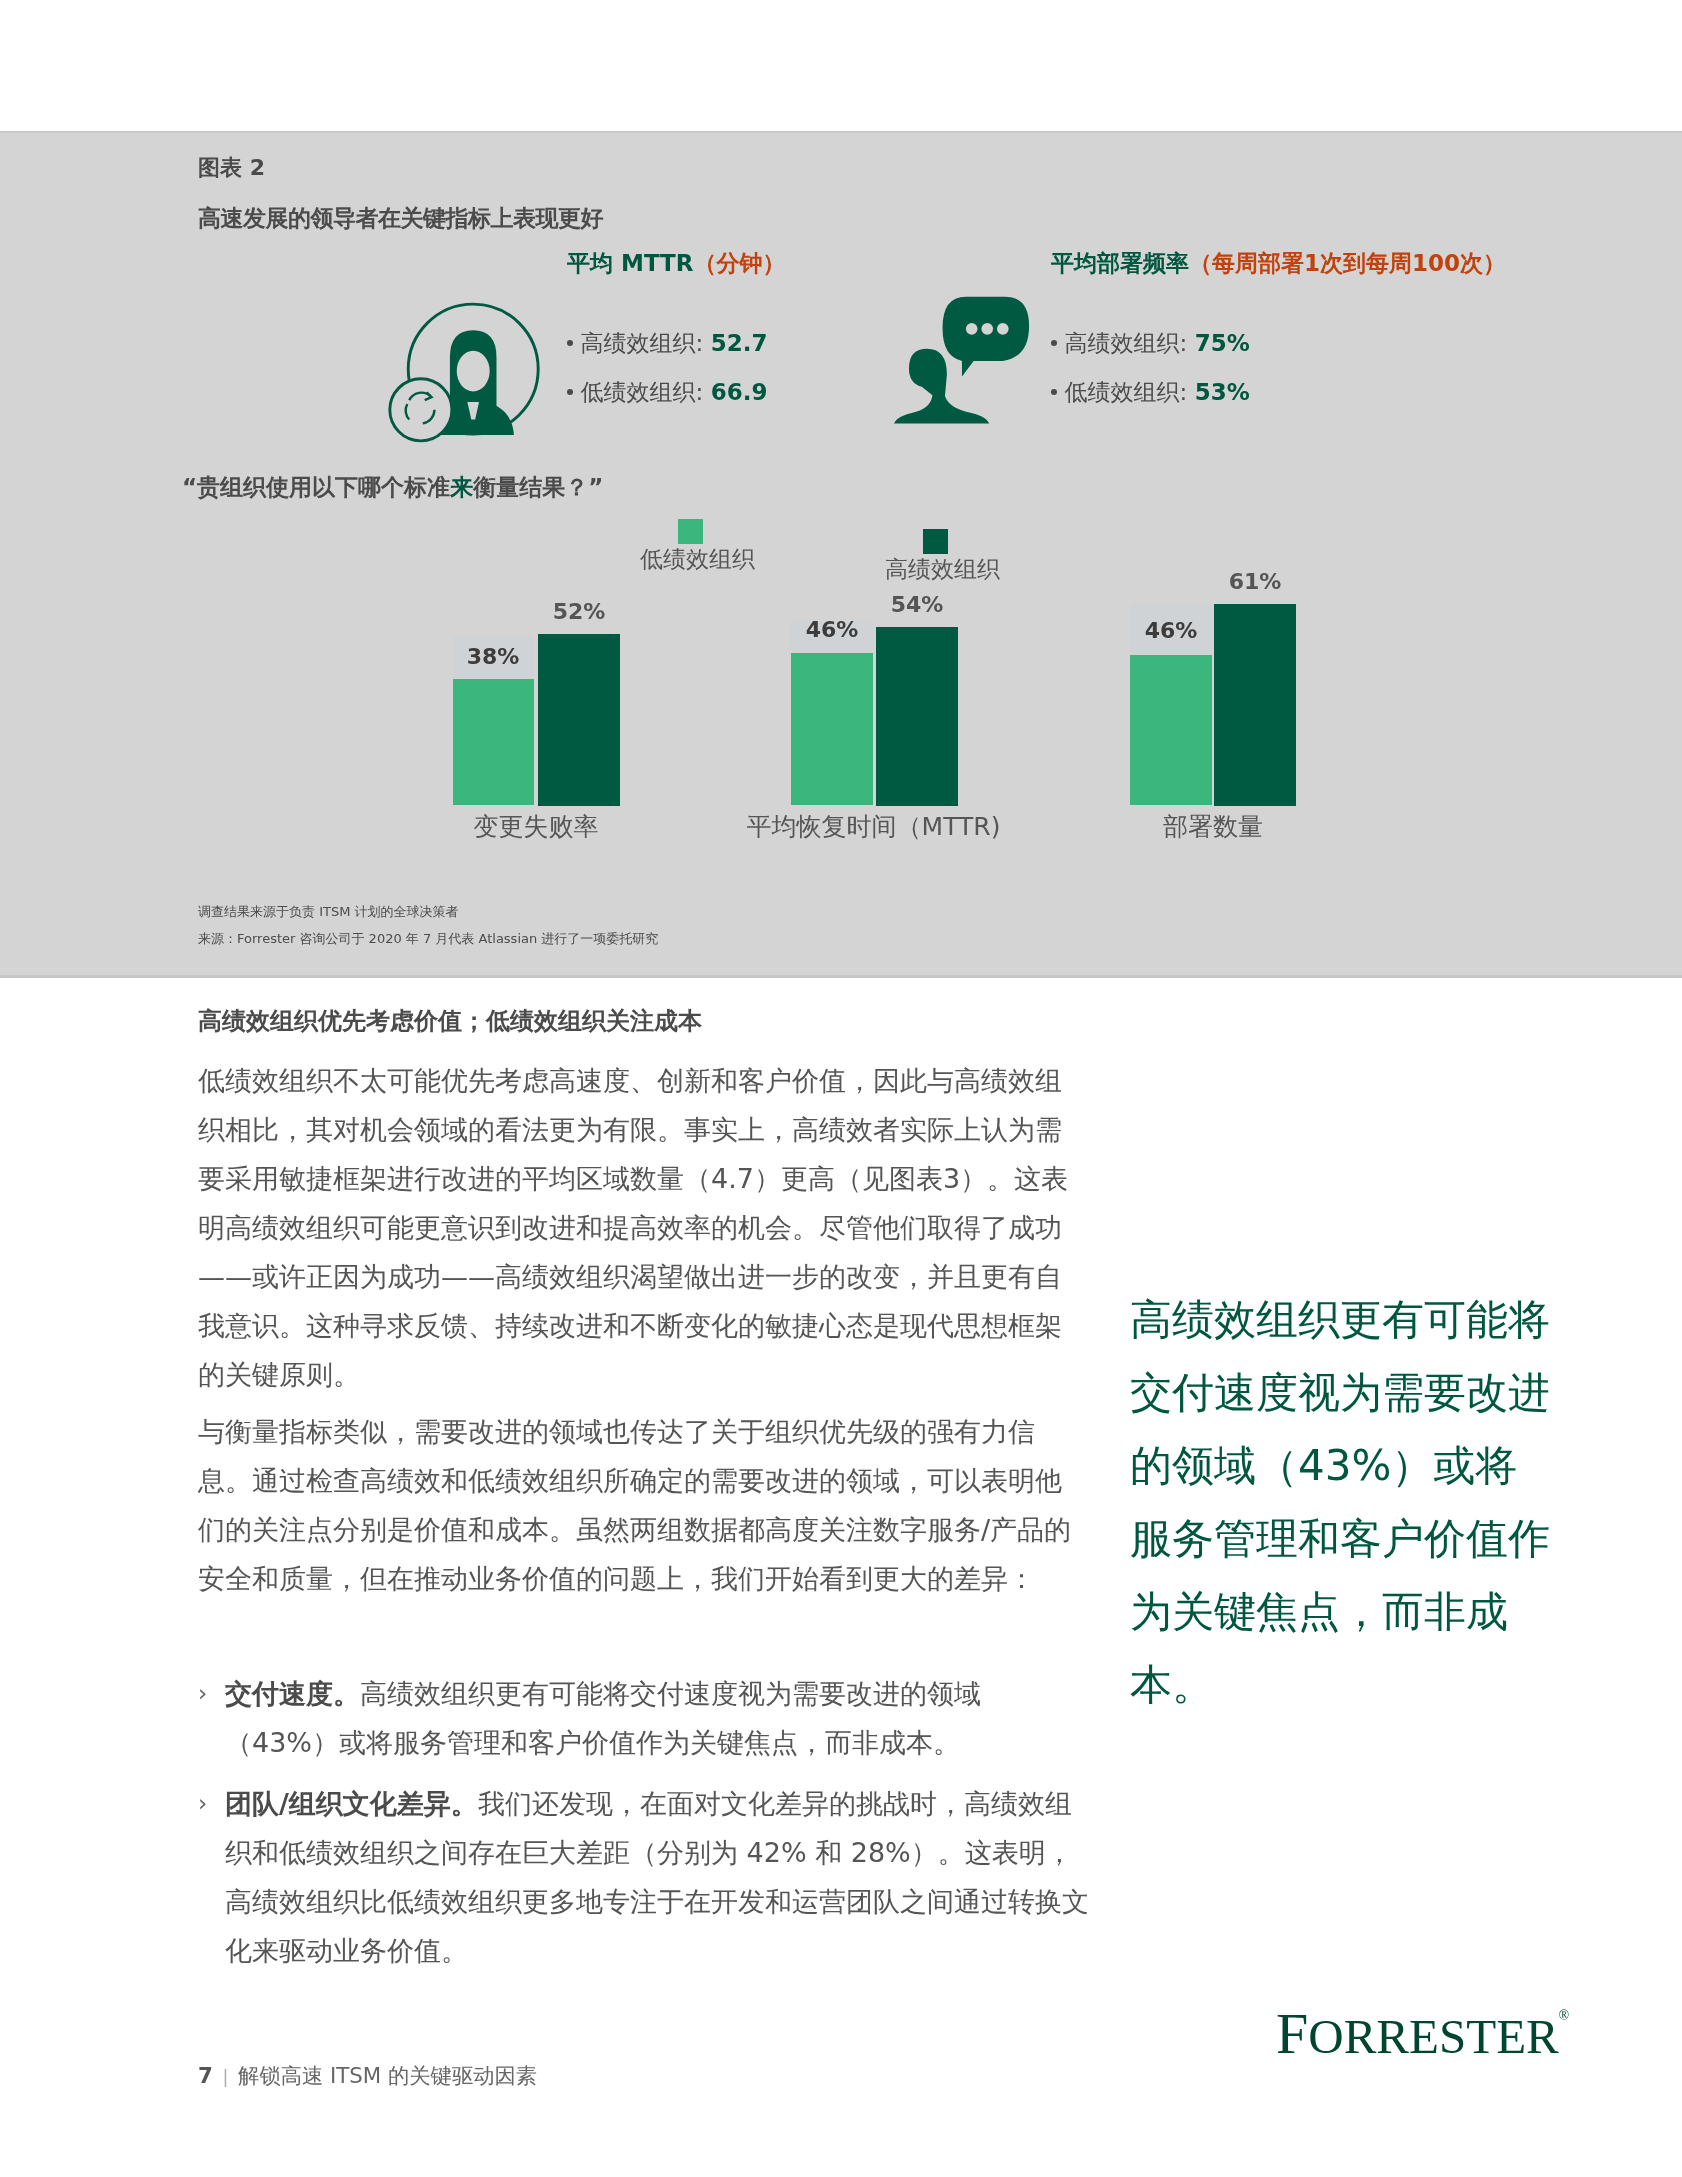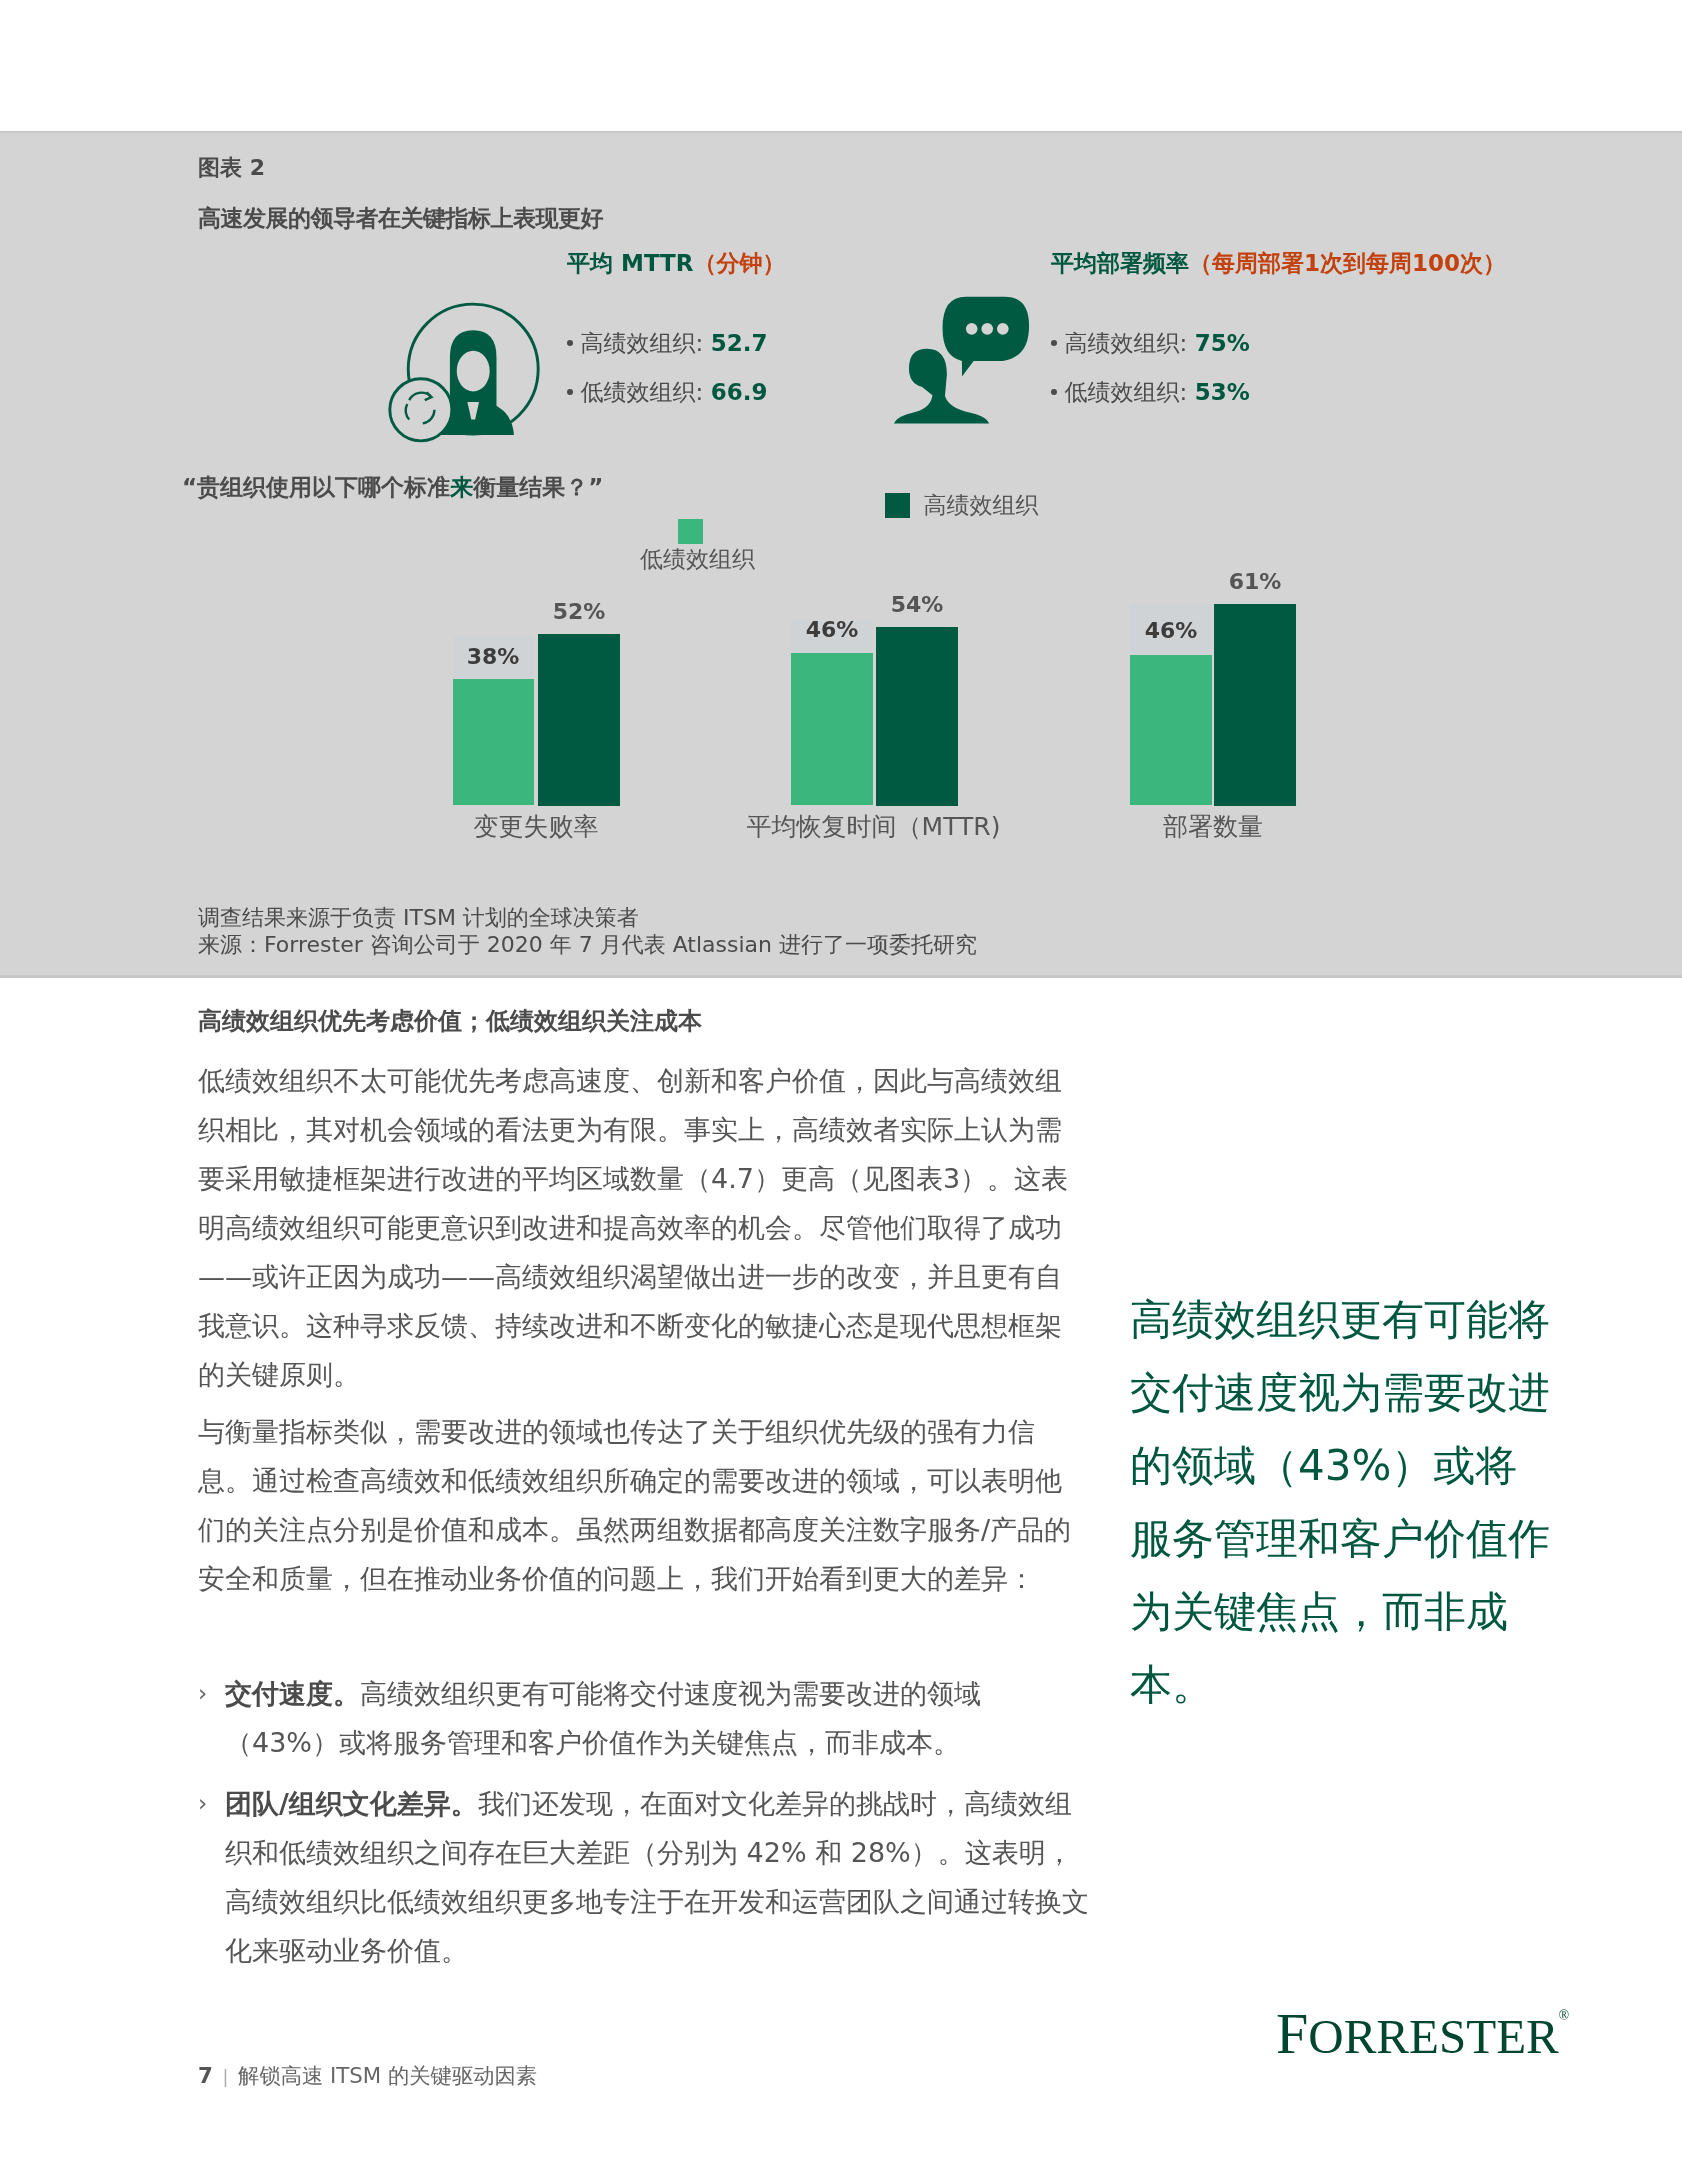--- a/index.html
+++ b/index.html
@@ -21,21 +21,21 @@
   .metric-item { font-size:23px; color:#4b4b4b; white-space:nowrap; }
   .metric-item .dot { display:inline-block; width:5.8px; height:5.8px; background:#4b4b4b; border-radius:50%; vertical-align:middle; margin-right:7.8px; position:relative; top:-1.9px; }
   .metric-item .val { color:#00573f; font-weight:bold; }
   .question { left:182px; top:472px; font-size:23px; font-weight:bold; color:#4b4b4b; white-space:nowrap;text-align:center; }
   .question .hl { color:#00573f; }
   .legend-item { font-size:23px; color:#555; white-space:nowrap; display:flex; align-items:center; }
   .legend-swatch { width:25px; height:25px; margin-right:13.6px; }
   .bar-label { position:absolute; font-size:22px; font-weight:bold; color:#3c3c3c; text-align:center; width:82px; }
   .bar-bg { position:absolute; background:#d0d3d6; }
   .cat-label { position:absolute; font-size:25px; color:#555; text-align:center; white-space:nowrap; }
-  .note { left:198px; font-size:22px; color:#4b4b4b; white-space:nowrap; }
+  .note { left:198px; font-size:13px; color:#4b4b4b; white-space:nowrap; }
   .section-title { left:198px; top:1005px; font-size:24px; font-weight:bold; color:#4b4b4b; }
   .body-text { left:198px; width:883px; font-size:27px; line-height:49px; color:#555; }
   .body-text p { margin:0; }
   .bullet { position:absolute; left:198px; width:893px; font-size:27px; line-height:49px; color:#555; }
   .bullet .chev { position:absolute; left:0; top:0; font-size:23px; color:#666; }
   .bullet .content { margin-left:27px; }
   .bullet b { color:#4b4b4b; }
   .pullquote { left:1130px; top:1283px; width:427px; font-size:42px; line-height:73px; color:#00573f; }
   .footer { left:198px; top:2061px; font-size:21.3px; color:#666; white-space:nowrap; }
   .footer b { color:#555; }
@@ -96,21 +96,21 @@
 </div>
 
 <div class="abs question">
   <span>“贵组织使用以下哪个标准</span><span class="hl">来</span><span>衡量结果？”</span>
 </div>
 
 <div class="abs legend-item" style="left:640px; top:519px;flex-direction:column;">
   <span class="legend-swatch" style="background:#3bb77e;"></span>
   <span>低绩效组织</span>
 </div>
-<div class="abs legend-item" style="left:885px; top:490px;">
+<div class="abs legend-item" style="left:885px; top:529px;flex-direction:column;">
   <span class="legend-swatch" style="background:#005a42;"></span>
   <span>高绩效组织</span>
 </div>
 
 <div class="bar-bg" style="left:453px; top:636px; width:81px; height:44px;"></div>
 <div class="abs" style="left:453px; top:679px; width:81px; height:126px; background:#3bb77e;"></div>
 <div class="abs" style="left:538px; top:634px; width:82px; height:172px; background:#005a42;"></div>
 <div class="bar-label" style="left:452px; top:644px;">38%</div>
 <div class="bar-label" style="left:538px; top:599px; color:#555;">52%</div>
 <div class="cat-label" style="left:439px; top:810px; width:194px;">变更失败率</div>

